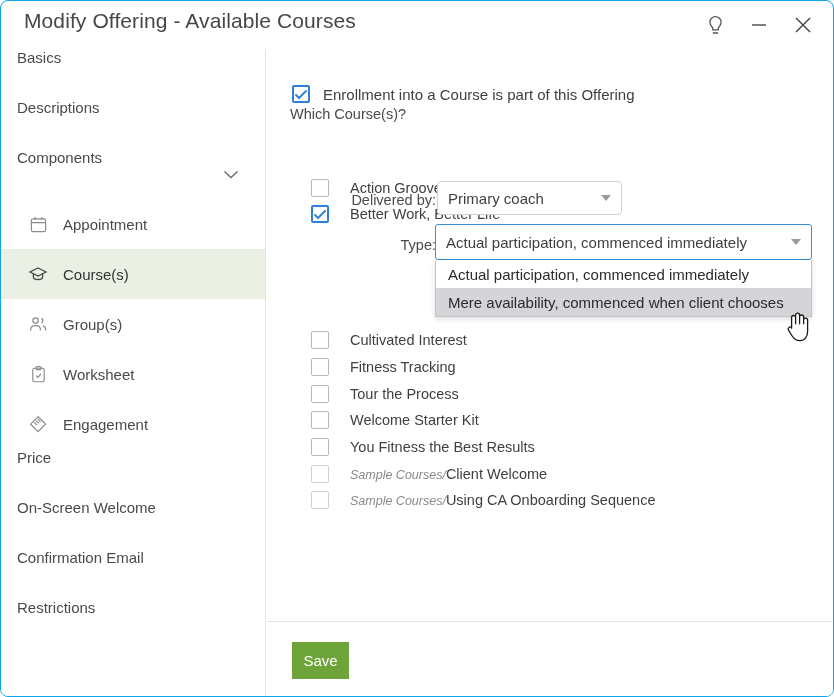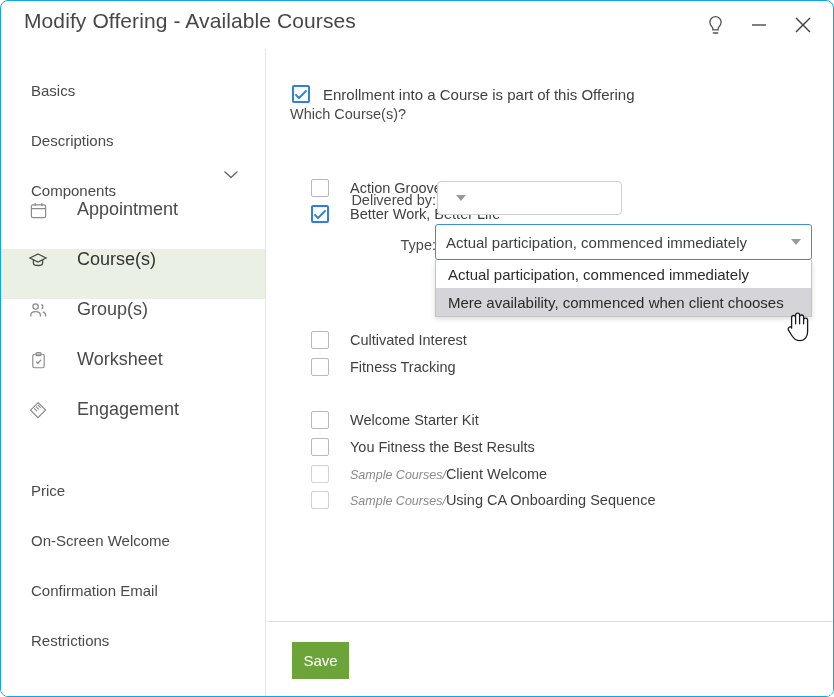--- a/index.html
+++ b/index.html
@@ -43,34 +43,34 @@
   
   .sidebar {
     position: absolute; left: 0; top: 48px;
     width: 265px; height: 649px;
     border-right: 1px solid #e2e2e2;
     background: #ffffff;
     overflow: hidden;
   }
   .nav-top {
     font-size: 15px; color: #4a4a4a;
-    height: 50px; display: flex; align-items: flex-end;
-    padding: 0 30px;
+    height: 50px; display: flex; align-items: flex-start;
+    padding: 0 16px;
     position: relative;
   }
   .nav-top .chev {
     position: absolute; right: 26px; top: 50%;
     transform: translateY(-50%);
     color: #6b6b6b;
   }
   .nav-sub {
-    font-size: 18px; color: #4a4a4a;
-    height: 50px; display: flex; align-items: flex-start;
+    font-size: 15px; color: #4a4a4a;
+    height: 50px; display: flex; align-items: center;
     padding: 0 16px 0 26px;
-    gap: 28px;
+    gap: 14px;
   }
   .nav-sub.active { background: #eaf1e4; }
   .nav-icon {
     width: 22px; height: 22px;
     display: flex; align-items: center; justify-content: center;
     color: #8c8c8c; flex: 0 0 22px;
   }
   .nav-sub.active .nav-icon { color: #4a4a4a; }
   .nav-sub .nav-label { color: #4a4a4a; }
   .nav-sub.active .nav-label { color: #333; }
@@ -334,20 +334,21 @@
         <span class="cb checked">
           <svg width="14" height="11" viewBox="0 0 14 11" fill="none" stroke="#2f80d8" stroke-width="2">
               <path d="M1.4 5.4 L5 9 L12.6 1.4"></path>
             </svg>
         </span>
         <span><span class="prefix"></span><span class="cname">Better Work, Better Life</span></span>
       </div>
 
       <div class="field-label" style="left:54px; top:143px; width:115px;">Delivered by:</div>
       <div class="select" style="left:170px; top:132px; width:185px;">
+        <span class="val">Primary coach</span>
         <span class="caret"></span>
       </div>
 
       <div class="field-label" style="left:54px; top:188px; width:115px;">Type:</div>
       <div class="select focused" style="left:168px; top:175px; width:377px; height:36px;">
         <span class="val">Actual participation, commenced immediately</span>
         <span class="caret"></span>
       </div>
 
       <div class="course-row" style="top:282px">
@@ -357,20 +358,26 @@
         <span><span class="prefix"></span><span class="cname">Cultivated Interest</span></span>
       </div>
 
       <div class="course-row" style="top:309px">
         <span class="cb">
           
         </span>
         <span><span class="prefix"></span><span class="cname">Fitness Tracking</span></span>
       </div>
 
+      <div class="course-row" style="top:336px">
+        <span class="cb">
+          
+        </span>
+        <span><span class="prefix"></span><span class="cname">Tour the Process</span></span>
+      </div>
 
       <div class="course-row" style="top:362px">
         <span class="cb">
           
         </span>
         <span><span class="prefix"></span><span class="cname">Welcome Starter Kit</span></span>
       </div>
 
       <div class="course-row" style="top:389px">
         <span class="cb">

